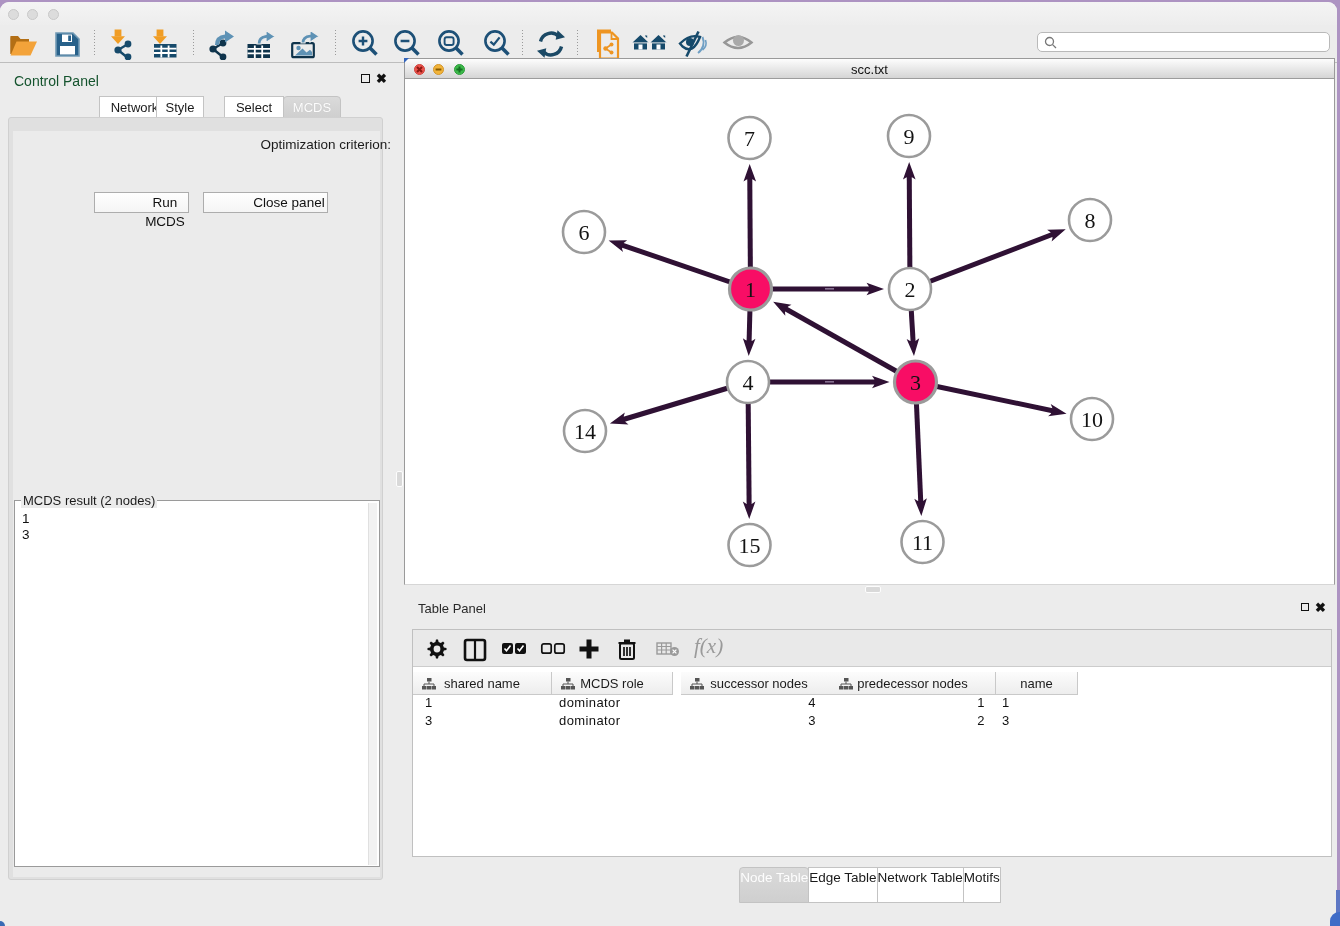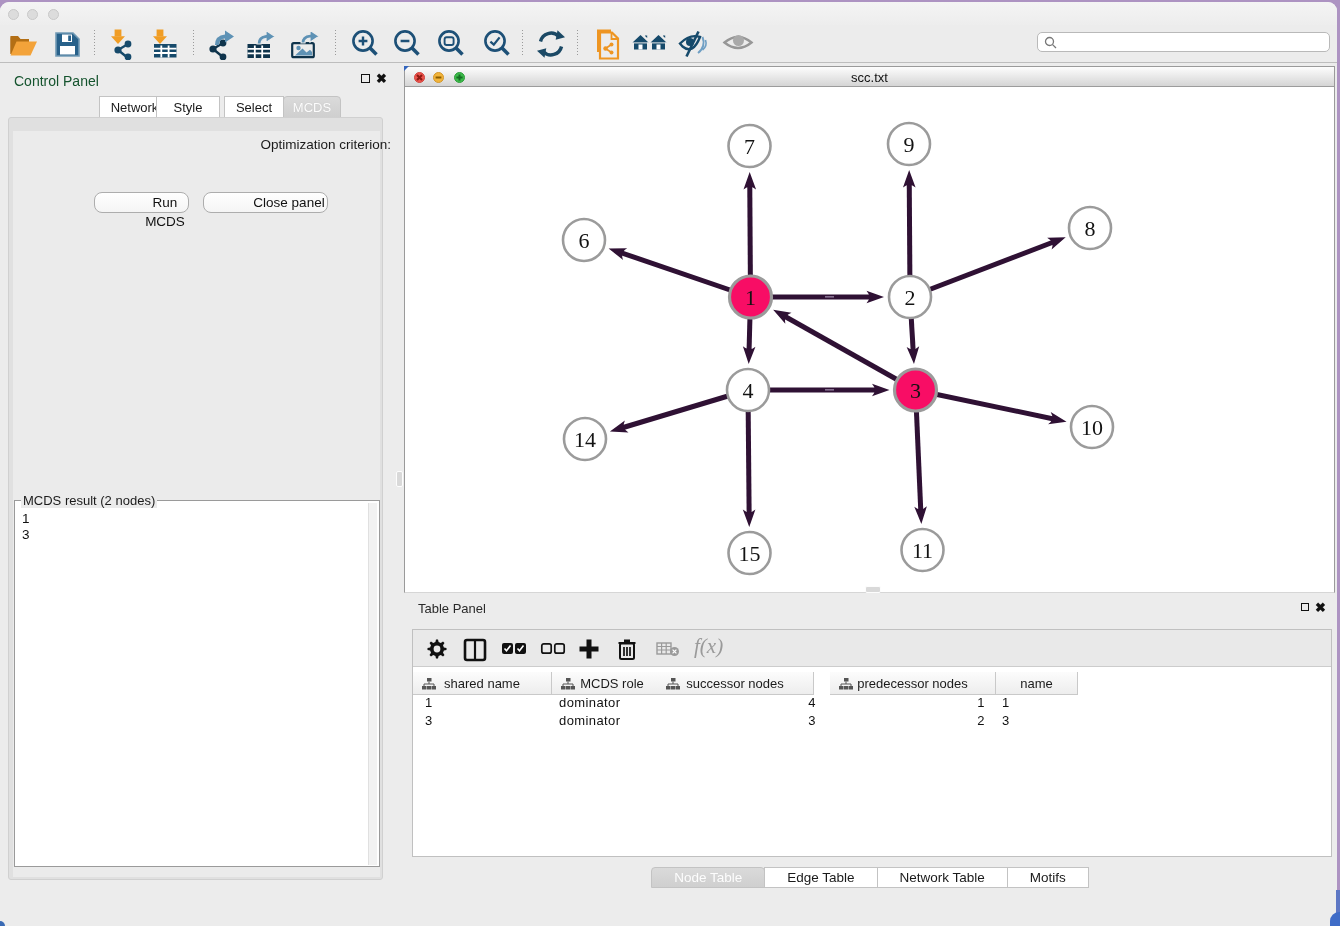--- a/index.html
+++ b/index.html
@@ -22,46 +22,46 @@
 #cp-float { position:absolute; left:361px; top:11px; width:9px; height:9px; border:1.5px solid #111; }
 #cp-close { position:absolute; left:376px; top:8px; font-size:13px; font-weight:bold; color:#111; }
 .tabrow { position:absolute; top:33px; height:22px;margin-left:19px; }
 .tab { position:absolute; top:0; height:22px; background:#fff; border:1px solid #c3c3c3; font-size:13px; color:#1a1a1a; text-align:center; line-height:21px; }
 .tab.sel { background:linear-gradient(#dadada,#cfcfcf); color:#fdfdfd; border-radius:4px 4px 0 0; text-shadow:0 0 1px #bbb; }
 #cp-pane { position:absolute; left:8px; top:54px; width:375px; height:763px; background:#e0e0e0; border:1px solid #d0d0d0; border-radius:3px; }
 #cp-inner { position:absolute; left:4px; top:13px; width:367px; height:746px; background:#ebebeb; }
 #opt-label { position:absolute; left:9px; top:74px; width:382px; text-align:right; font-size:13.5px; color:#1b1b1b; }
 #combo { position:absolute; left:44px; top:96px; width:311px; height:22px; background:#fff; border:1px solid #ababab; border-radius:4px; font-size:13.5px; color:#111; line-height:20px; padding-left:8px; }
 #combo svg { position:absolute; right:8px; top:3.5px; }
-.btn { position:absolute; top:129px; height:21px; background:linear-gradient(#fefefe,#f5f5f5); border:1px solid #adadad; border-radius:8px; font-size:13.5px; color:#111; text-align:center; line-height:19px;padding-left:47px; }
+.btn { position:absolute; top:129px; height:21px; background:linear-gradient(#fefefe,#f5f5f5); border:1px solid #adadad; border-radius:0; font-size:13.5px; color:#111; text-align:center; line-height:19px;padding-left:47px; }
 #mcds-box { position:absolute; left:14px; top:437px; width:366px; height:367px; border:1px solid #9a9a9a; background:#fff;padding-left:13px; }
 #mcds-legend { position:absolute; left:6px; top:-8px; background:#ebebeb; padding:0 2px; font-size:13px; color:#1b1b1b; }
 #mcds-text { position:absolute; left:7px; top:10px; font-size:13.5px; color:#111; line-height:16px; }
 #mcds-scroll { position:absolute; right:2px; top:2px; width:9px; height:362px; background:#f2f2f2; border-left:1px solid #e0e0e0; }
 
-#netframe { position:absolute; left:404px; top:64px; width:931px; height:527px; border:1px solid #9a9a9a; border-bottom:1px solid #d6d6d6; background:#fff; }
+#netframe { position:absolute; left:404px; top:56px; width:931px; height:527px; border:1px solid #9a9a9a; border-bottom:1px solid #d6d6d6; background:#fff; }
 #nf-title { position:absolute; left:0; top:0; width:100%; height:20px; background:linear-gradient(#fdfdfd,#d5d5d5); border-bottom:1px solid #9c9c9c; }
 #nf-text { position:absolute; top:3px; width:100%; text-align:center; font-size:13px; color:#111; }
 .dot { position:absolute; top:4.5px; width:11px; height:11px; border-radius:50%; }
 #graph { position:absolute; left:0; top:21px; }
 
 #tpanel { position:absolute; left:404px; top:594px; width:933px; height:295px; background:#ececec; }
 #tp-title { position:absolute; left:14px; top:5px; font-size:13px; color:#2a2a2a; }
 #tp-float { position:absolute; left:897px; top:7px; width:8px; height:8px; border:1.5px solid #111; }
 #tp-close { position:absolute; left:911px; top:4px; font-size:13px; font-weight:bold; color:#111; }
 #tp-box { position:absolute; left:8px; top:33px; width:920px; height:228px; background:#fff; border:1px solid #c0c0c0; }
 #tp-toolbar { position:absolute; left:0; top:0; width:100%; height:37px; background:#e9e9e9; border-bottom:1px solid #cccccc; }
 #tp-header { position:absolute; left:0; top:42px; width:100%; height:24px; }
 .hcell { position:absolute; top:0; height:23px; background:linear-gradient(#fcfcfc,#ededed); border-right:1px solid #c9c9c9; border-bottom:1px solid #c9c9c9; font-size:13px; color:#1b1b1b; text-align:center; line-height:23px; }
 .hcell svg.treei { position:absolute; left:9px; top:6px; margin:0; }
 .trow { position:absolute; font-size:13px; letter-spacing:0.4px; color:#111; }
 .tpi { position:absolute; top:8px; }
 .treei { position:relative; top:1px; margin-right:7px; }
 #tp-tabs { position:absolute; left:0; top:271px; width:933px; height:24px; text-align:center; }
-.ttab { display:inline-block; margin-left:-1px; height:21px; background:#fff; border:1px solid #c3c3c3; font-size:13.5px; color:#1a1a1a; line-height:20px; padding:0 22px; }
+.ttab { display:inline-block; margin-left:-1px; height:36px; background:#fff; border:1px solid #c3c3c3; font-size:13.5px; color:#1a1a1a; line-height:20px; padding:0 0; }
 .ttab.sel { background:linear-gradient(#dadada,#cfcfcf); color:#fdfdfd; border-radius:4px 4px 0 0; }
 
 #statusbar { position:absolute; left:0; top:889px; width:1337px; height:35px; background:#ececec; border-top:1px solid #c4c4c4; }
 #list-btn { position:absolute; left:10px; top:8px; width:28px; height:20px; background:#f6f6f6; border:1px solid #b0b0b0; }
 #mem-btn { position:absolute; left:1254px; top:6px; width:74px; height:24px; background:#f6f6f6; border:1px solid #b0b0b0; font-size:12.5px; color:#111; }
 #mem-dot { position:absolute; left:8px; top:6px; width:12px; height:12px; border-radius:50%; background:#1e9b3a; }
 </style>
 </head>
 <body>
 <div id="desktop">
@@ -209,21 +209,21 @@
             <line x1="8.6" y1="8.6" x2="12" y2="12" stroke="#777" stroke-width="1.3"></line>
           </svg>
         </div>
   </div>
   <div id="cpanel">
     <div id="cp-title">Control Panel</div>
     <div id="cp-float"></div>
     <div id="cp-close">✖</div>
     <div class="tabrow" style="left:0;width:391px">
       <div class="tab" style="left:80px;width:71px">Network</div>
-      <div class="tab" style="left:137px;width:64px">Style</div>
+      <div class="tab" style="left:137px;width:48px">Style</div>
       <div class="tab" style="left:205px;width:60px">Select</div>
       <div class="tab sel" style="left:264px;width:58px">MCDS</div>
     </div>
     <div id="cp-pane">
           <div id="cp-inner"></div>
         </div>
     <div id="opt-label">Optimization criterion:</div>
     <div class="btn" style="left:94px;width:95px">Run MCDS</div>
     <div class="btn" style="left:203px;width:125px">Close panel</div>
     <div id="mcds-box">
@@ -366,21 +366,21 @@
                 <rect x="10" y="8" width="4" height="3.5" fill="#555"></rect>
                 <path d="M7 3.5 V6 M2 8 V6 H12 V8" stroke="#555" stroke-width="1" fill="none"></path>
               </svg>shared name</div>
         <div class="hcell" style="left:139px;width:121px"><svg class="treei" viewBox="0 0 14 12" width="14" height="12">
                 <rect x="5" y="0" width="4.5" height="3.5" fill="#555"></rect>
                 <rect x="0" y="8" width="4.5" height="3.5" fill="#555"></rect>
                 <rect x="5" y="8" width="4.5" height="3.5" fill="#555"></rect>
                 <rect x="10" y="8" width="4" height="3.5" fill="#555"></rect>
                 <path d="M7 3.5 V6 M2 8 V6 H12 V8" stroke="#555" stroke-width="1" fill="none"></path>
               </svg>MCDS role</div>
-        <div class="hcell" style="left:244px;width:157px"><svg class="treei" viewBox="0 0 14 12" width="14" height="12">
+        <div class="hcell" style="left:268px;width:157px"><svg class="treei" viewBox="0 0 14 12" width="14" height="12">
                 <rect x="5" y="0" width="4.5" height="3.5" fill="#555"></rect>
                 <rect x="0" y="8" width="4.5" height="3.5" fill="#555"></rect>
                 <rect x="5" y="8" width="4.5" height="3.5" fill="#555"></rect>
                 <rect x="10" y="8" width="4" height="3.5" fill="#555"></rect>
                 <path d="M7 3.5 V6 M2 8 V6 H12 V8" stroke="#555" stroke-width="1" fill="none"></path>
               </svg>successor nodes</div>
         <div class="hcell" style="left:417px;width:166px"><svg class="treei" viewBox="0 0 14 12" width="14" height="12">
                 <rect x="5" y="0" width="4.5" height="3.5" fill="#555"></rect>
                 <rect x="0" y="8" width="4.5" height="3.5" fill="#555"></rect>
                 <rect x="5" y="8" width="4.5" height="3.5" fill="#555"></rect>

